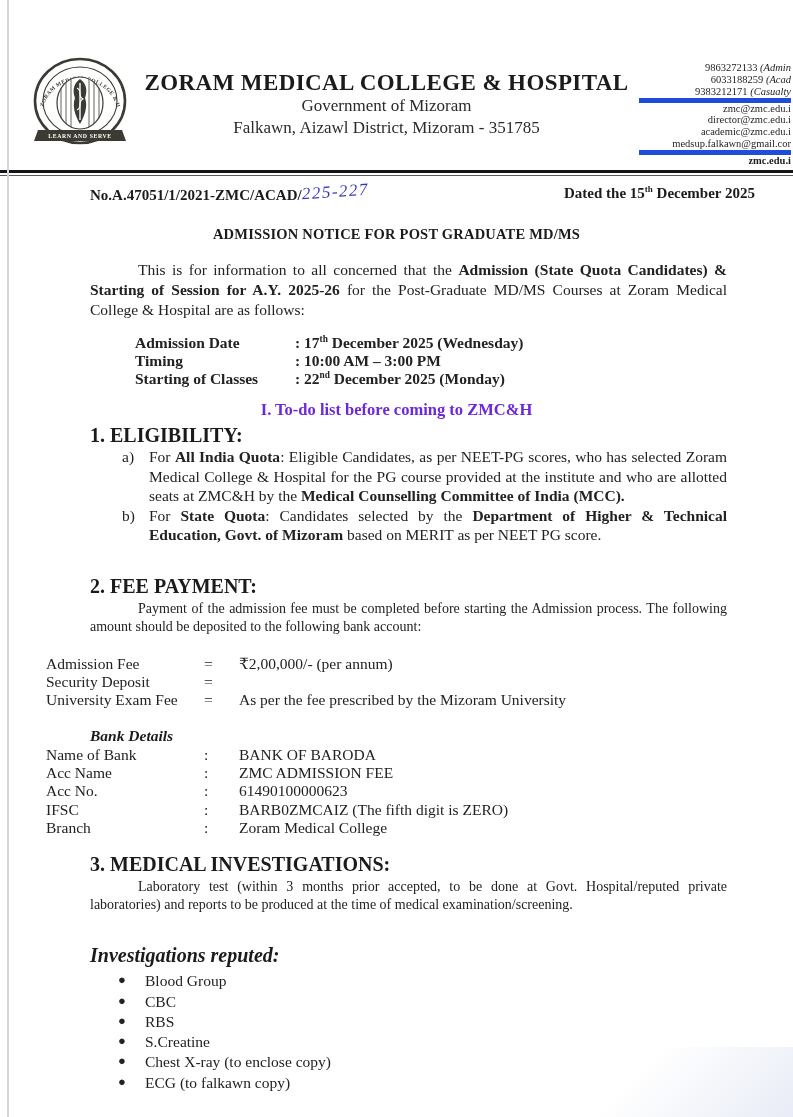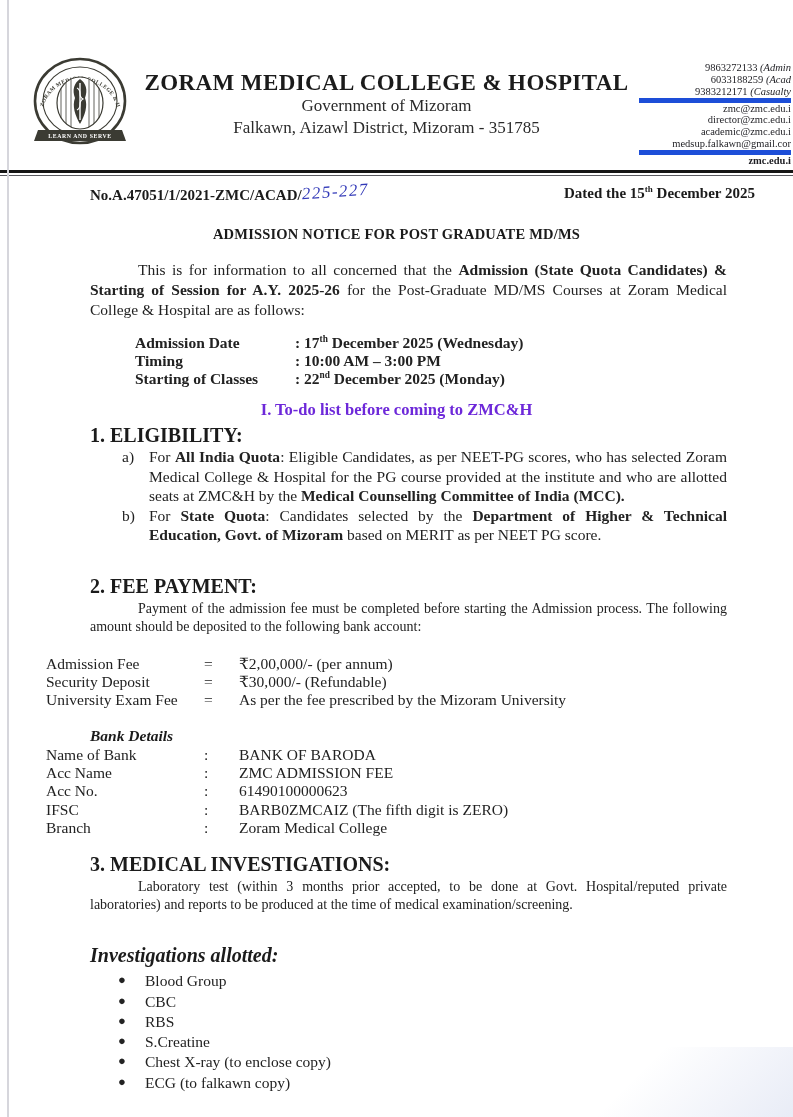--- a/index.html
+++ b/index.html
@@ -172,21 +172,20 @@
 
   <div class="kv">
     <div class="kv-row">
       <span class="kv-label">Admission Fee</span>
       <span class="kv-sep">=</span>
       <span class="kv-value">₹2,00,000/- (per annum)</span>
     </div>
     <div class="kv-row">
       <span class="kv-label">Security Deposit</span>
       <span class="kv-sep">=</span>
-      <span class="kv-value">₹30,000/- (Refundable)</span>
     </div>
     <div class="kv-row">
       <span class="kv-label">University Exam Fee</span>
       <span class="kv-sep">=</span>
       <span class="kv-value">As per the fee prescribed by the Mizoram University</span>
     </div>
   </div>
 
   <div class="bank-title">Bank Details</div>
   <div class="kv tight">
@@ -213,21 +212,21 @@
     <div class="kv-row">
       <span class="kv-label">Branch</span>
       <span class="kv-sep">:</span>
       <span class="kv-value">Zoram Medical College</span>
     </div>
   </div>
 
   <div class="sec-head gap2">3. MEDICAL INVESTIGATIONS:</div>
   <p class="para2">Laboratory test (within 3 months prior accepted, to be done at Govt. Hospital/reputed private laboratories) and reports to be produced at the time of medical examination/screening.</p>
 
-  <div class="sec-head gap ital">Investigations allotted:</div>
+  <div class="sec-head gap ital">Investigations reputed:</div>
   <div class="bullets">
     <div class="bullet-row">
       <span class="bullet-dot">●</span>
       <span>Blood Group</span>
     </div>
     <div class="bullet-row">
       <span class="bullet-dot">●</span>
       <span>CBC</span>
     </div>
     <div class="bullet-row">

